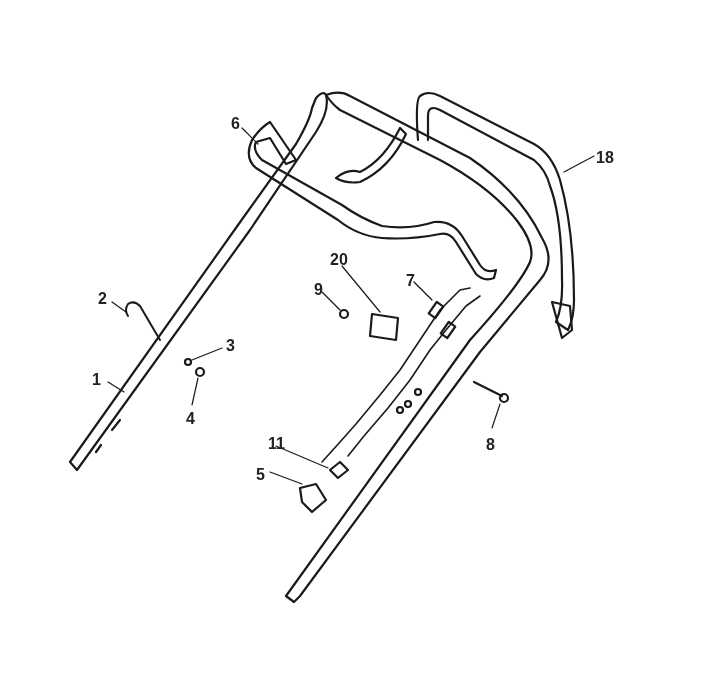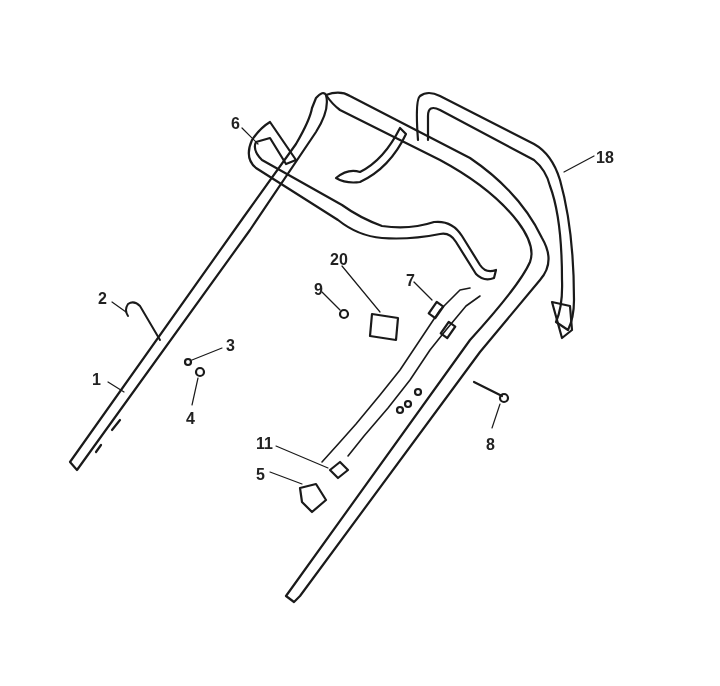--- a/index.html
+++ b/index.html
@@ -72,14 +72,14 @@
 <div class="lbl" style="left:92px;top:372px">1</div>
 <div class="lbl" style="left:98px;top:291px">2</div>
 <div class="lbl" style="left:226px;top:338px">3</div>
 <div class="lbl" style="left:186px;top:411px">4</div>
 <div class="lbl" style="left:256px;top:467px">5</div>
 <div class="lbl" style="left:231px;top:116px">6</div>
 <div class="lbl" style="left:406px;top:273px">7</div>
 <div class="lbl" style="left:486px;top:437px">8</div>
 <div class="lbl" style="left:314px;top:282px">9</div>
 <div class="lbl" style="left:596px;top:150px">18</div>
-<div class="lbl" style="left:256px;top:436px">11</div>
+<div class="lbl" style="left:268px;top:436px">11</div>
 <div class="lbl" style="left:330px;top:252px">20</div>
 
 </body></html>

